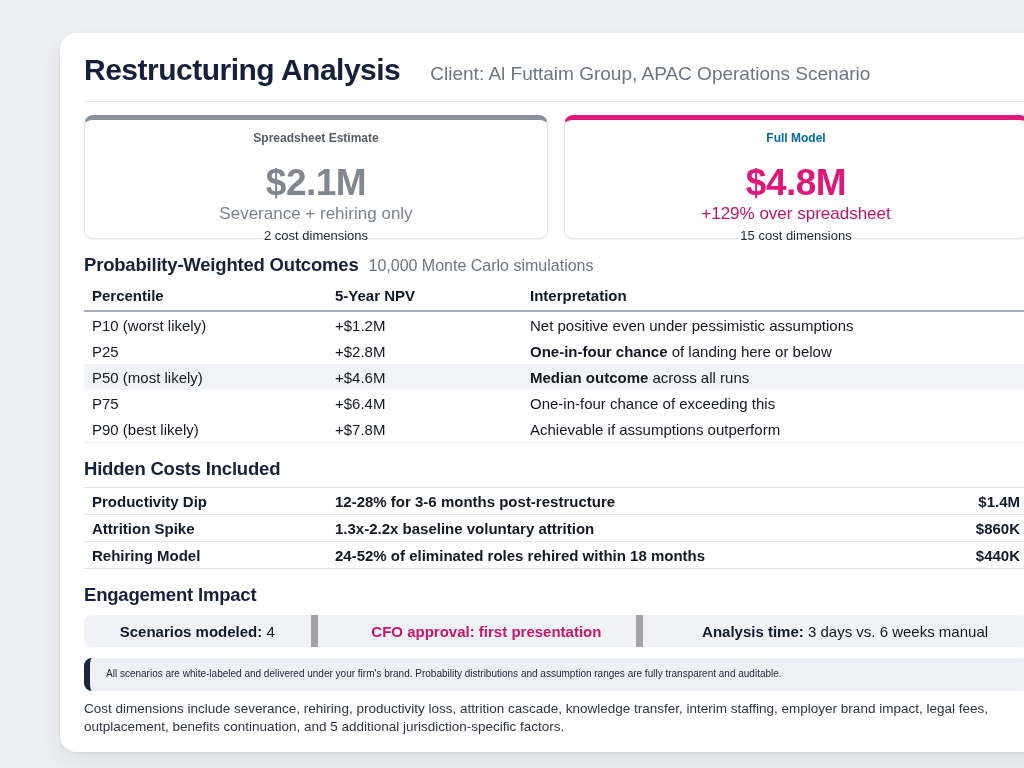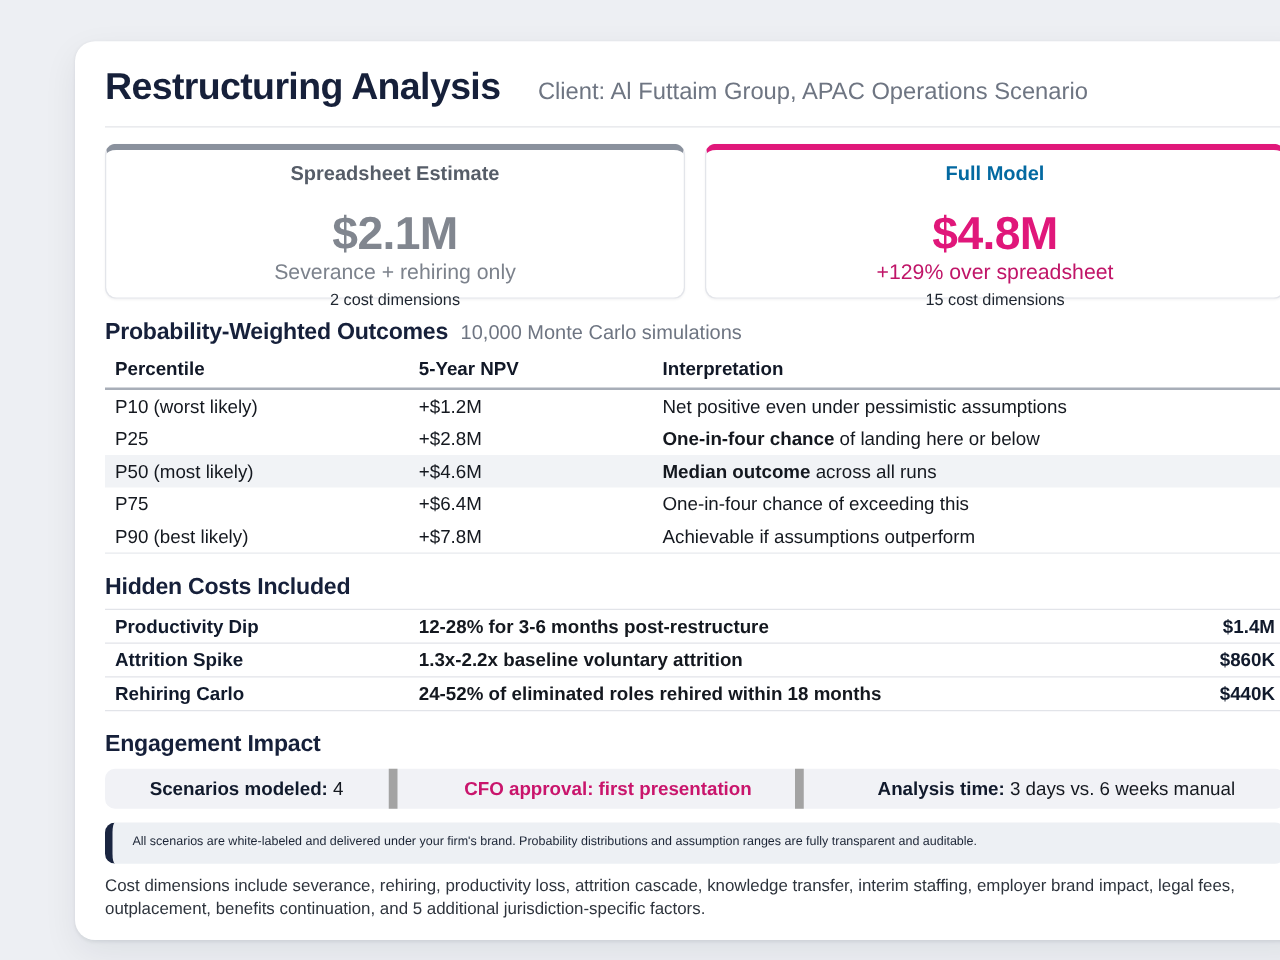--- a/index.html
+++ b/index.html
@@ -31,21 +31,21 @@
   .cards { display: flex; gap: 16px; margin-top: 13px; }
   .card {
     flex: 1; height: 124px;
     border: 1px solid #e3e5ea; border-radius: 9px;
     text-align: center; padding-top: 11px;
     box-shadow: 0 1px 2px rgba(16,24,40,.05);
     background: #fff;
   }
   .card.gray { border-top: 5px solid #8a919d; }
   .card.pink { border-top: 5px solid #e0177a; }
-  .card-title { font-size: 16px; font-weight: bold; }
+  .card-title { font-size: 12px; font-weight: bold; }
   .card.gray .card-title { color: #565d68; }
   .card.pink .card-title { color: #0369a1; }
   .card-value { font-size: 37px; font-weight: bold; line-height: 1.08; margin-top: 18px; letter-spacing: -0.5px; }
   .card.gray .card-value { color: #81868f; }
   .card.pink .card-value { color: #e0177a; }
   .card-sub { font-size: 17px; margin-top: 1px; }
   .card.gray .card-sub { color: #7c828c; }
   .card.pink .card-sub { color: #c01568; }
   .card-note { font-size: 13px; color: #1f2630; margin-top: 4px; }
 
@@ -166,21 +166,21 @@
       <div class="hc-label">Productivity Dip</div>
       <div class="hc-detail">12-28% for 3-6 months post-restructure</div>
       <div class="hc-amount">$1.4M</div>
     </div>
     <div class="hc-row">
       <div class="hc-label">Attrition Spike</div>
       <div class="hc-detail">1.3x-2.2x baseline voluntary attrition</div>
       <div class="hc-amount">$860K</div>
     </div>
     <div class="hc-row">
-      <div class="hc-label">Rehiring Carlo</div>
+      <div class="hc-label">Rehiring Model</div>
       <div class="hc-detail">24-52% of eliminated roles rehired within 18 months</div>
       <div class="hc-amount">$440K</div>
     </div>
   </div>
 
   <div class="sec-title-row">
     <span class="sec-title">Engagement Impact</span>
   </div>
 
   <div class="impact-bar">

